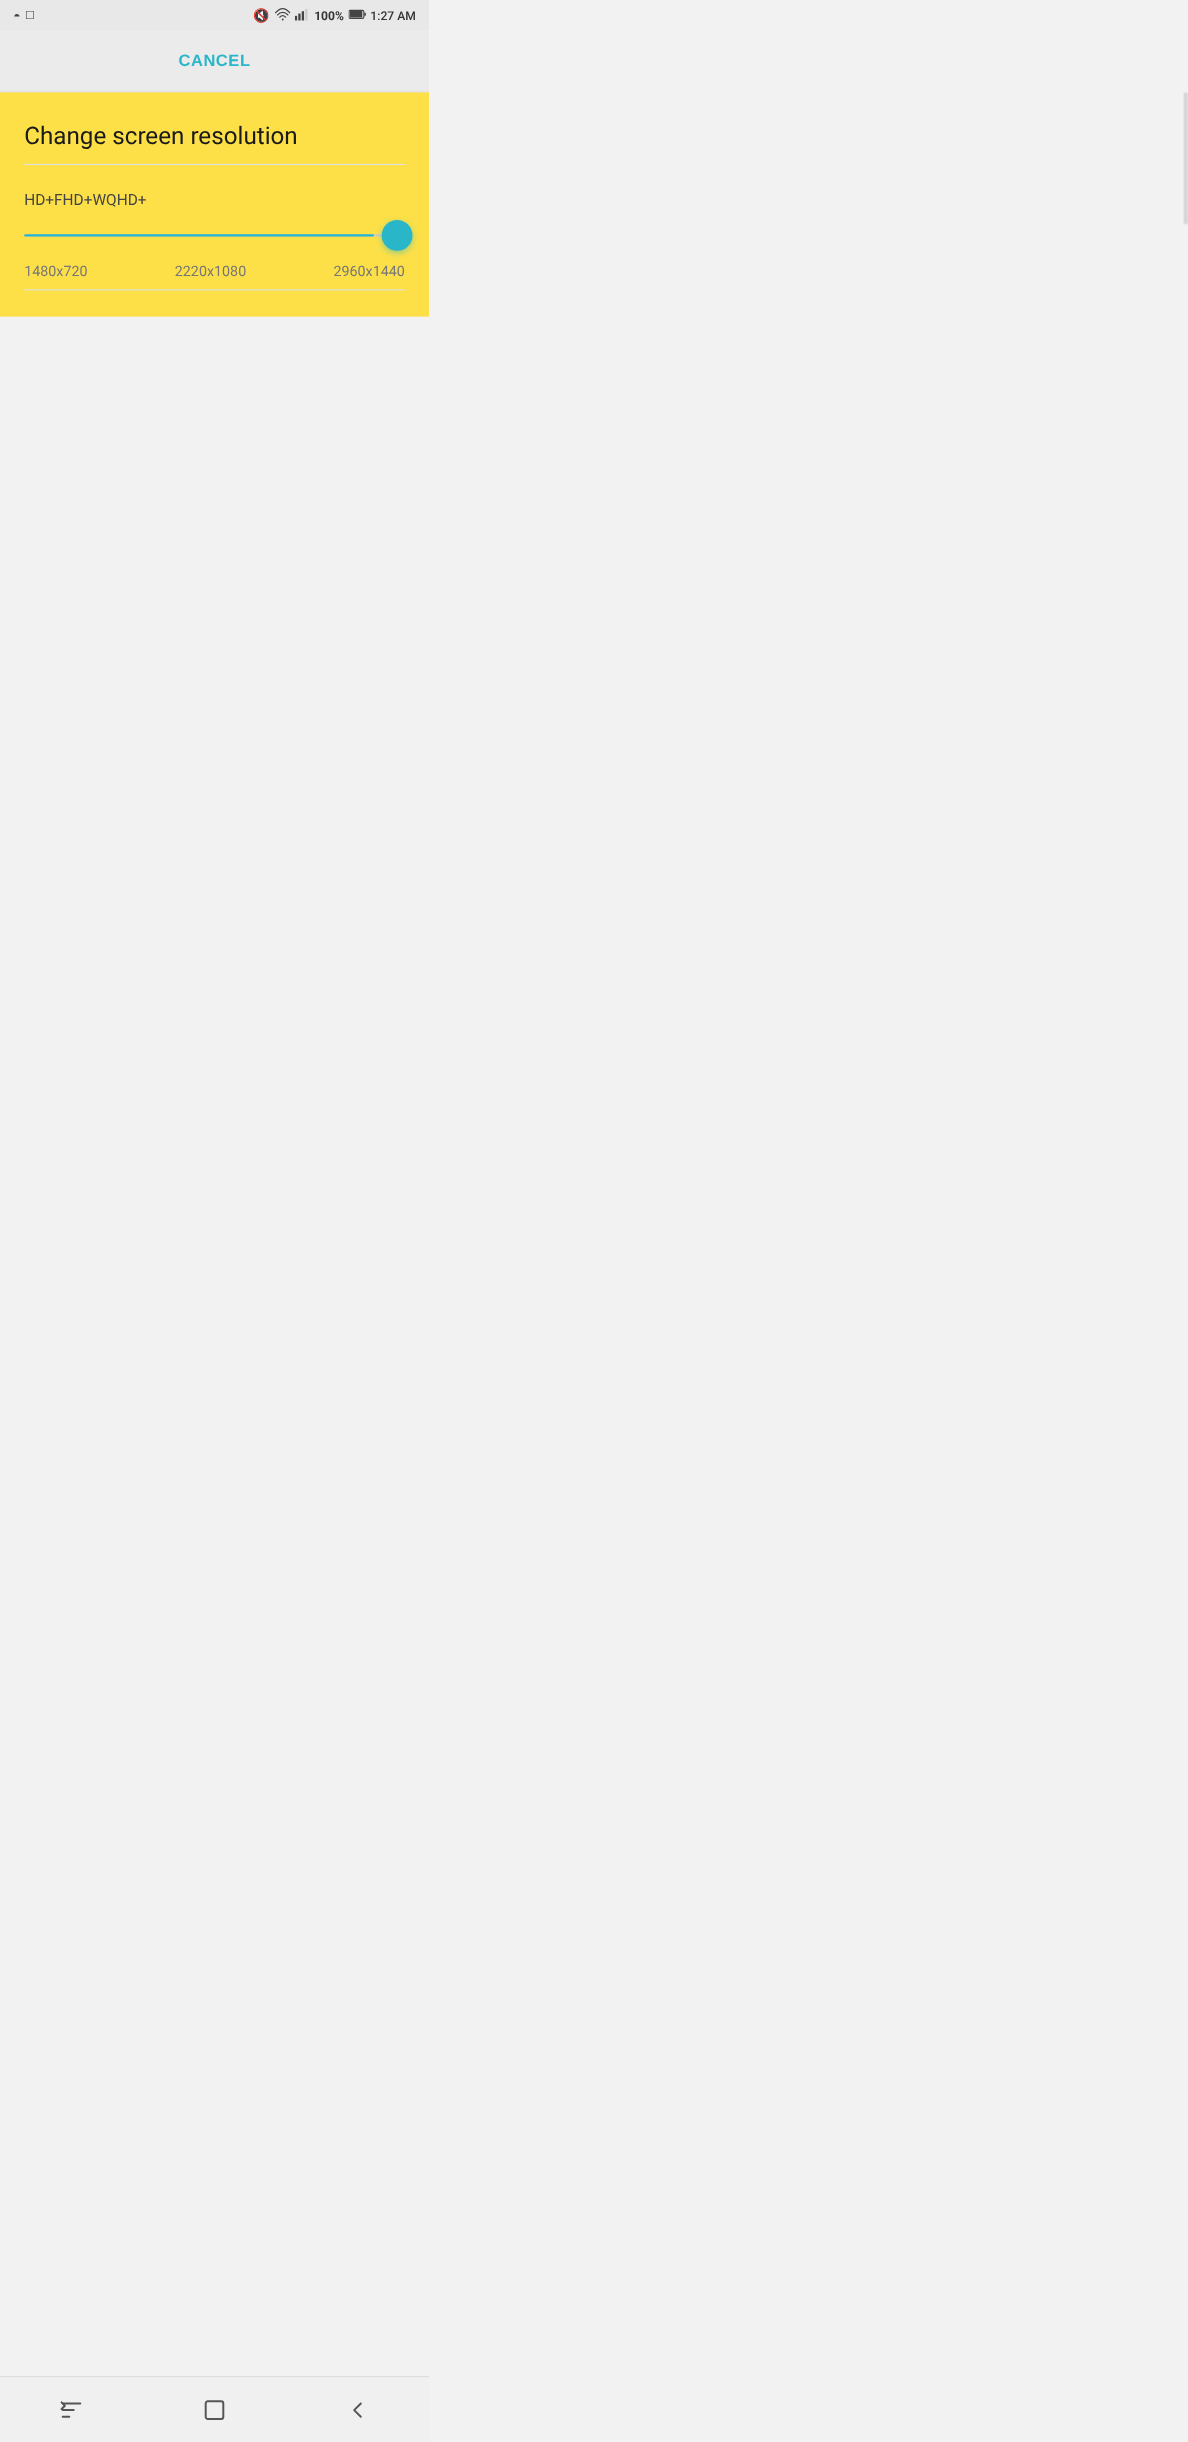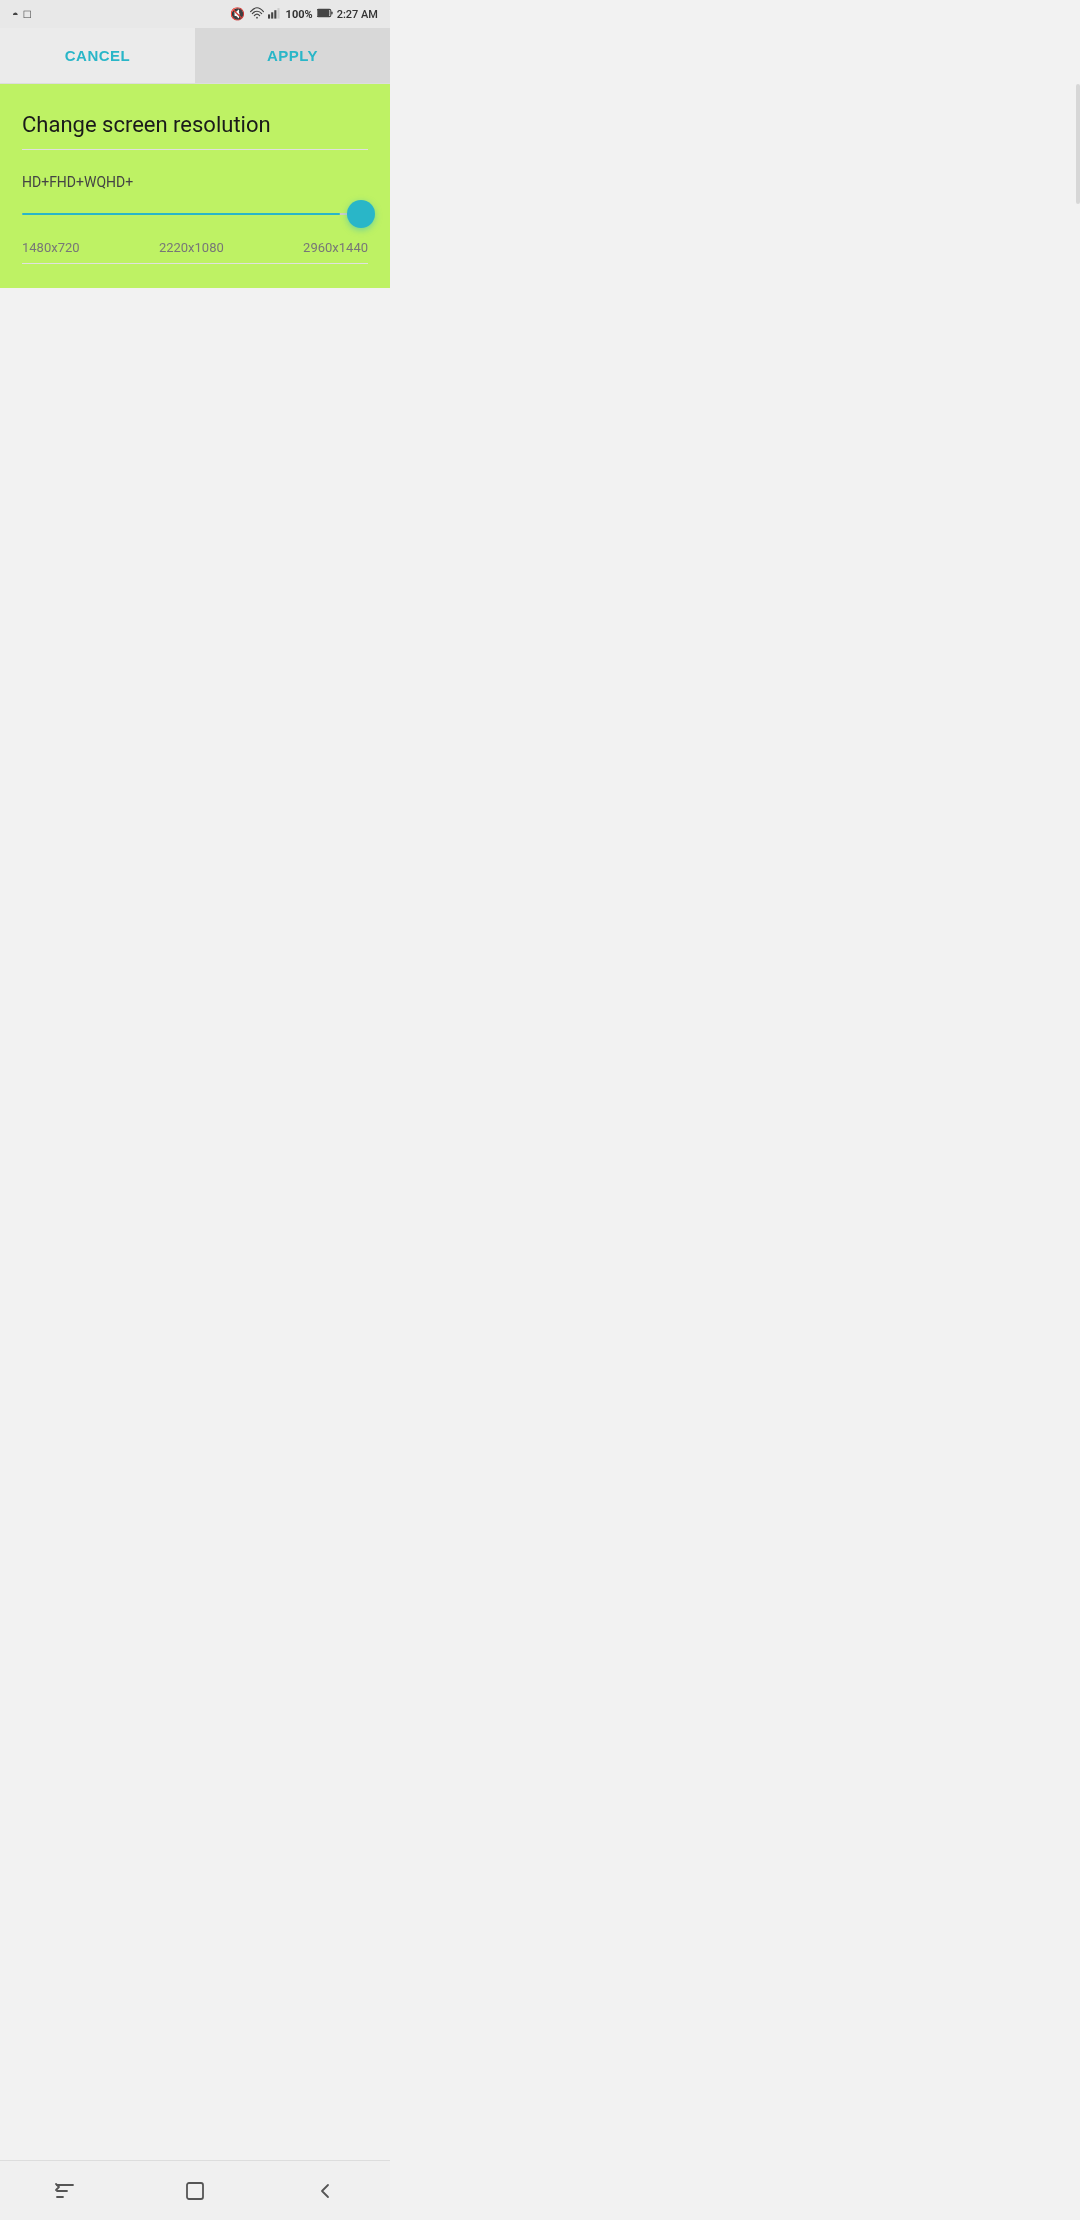--- a/index.html
+++ b/index.html
@@ -67,21 +67,21 @@
       border: none;
       color: #29b6c8;
     }
 
     .header-btn.apply {
       background: #d8d8d8;
     }
 
     
     .content {
-      background: #bef264;
+      background: #fde047;
       padding: 28px 22px 24px 22px;
     }
 
     .page-title {
       font-size: 22px;
       font-weight: 400;
       color: #1a1a1a;
       margin-bottom: 12px;
     }
 
@@ -247,27 +247,26 @@
       </svg>
     </span>
     <span style="font-size:11px;color:#333;font-weight:bold;">100%</span>
     <span>
       <svg width="16" height="10" viewBox="0 0 22 12" fill="none">
         <rect x="0" y="1" width="19" height="10" rx="2" stroke="#444" stroke-width="1.5"></rect>
         <rect x="1" y="2" width="16" height="8" rx="1" fill="#444"></rect>
         <rect x="19.5" y="4" width="2" height="4" rx="1" fill="#444"></rect>
       </svg>
     </span>
-    <span style="font-size:11px;color:#333;font-weight:500;">2:27 AM</span>
+    <span style="font-size:11px;color:#333;font-weight:500;">1:27 AM</span>
   </div>
 </div>
 
 <div class="header">
   <button class="header-btn cancel">CANCEL</button>
-  <button class="header-btn apply">APPLY</button>
 </div>
 
 <div class="scroll-bar"></div>
 
 <div class="content">
   <h1 class="page-title">Change screen resolution</h1>
 
   <div class="divider"></div>
 
   <div class="resolution-labels">

